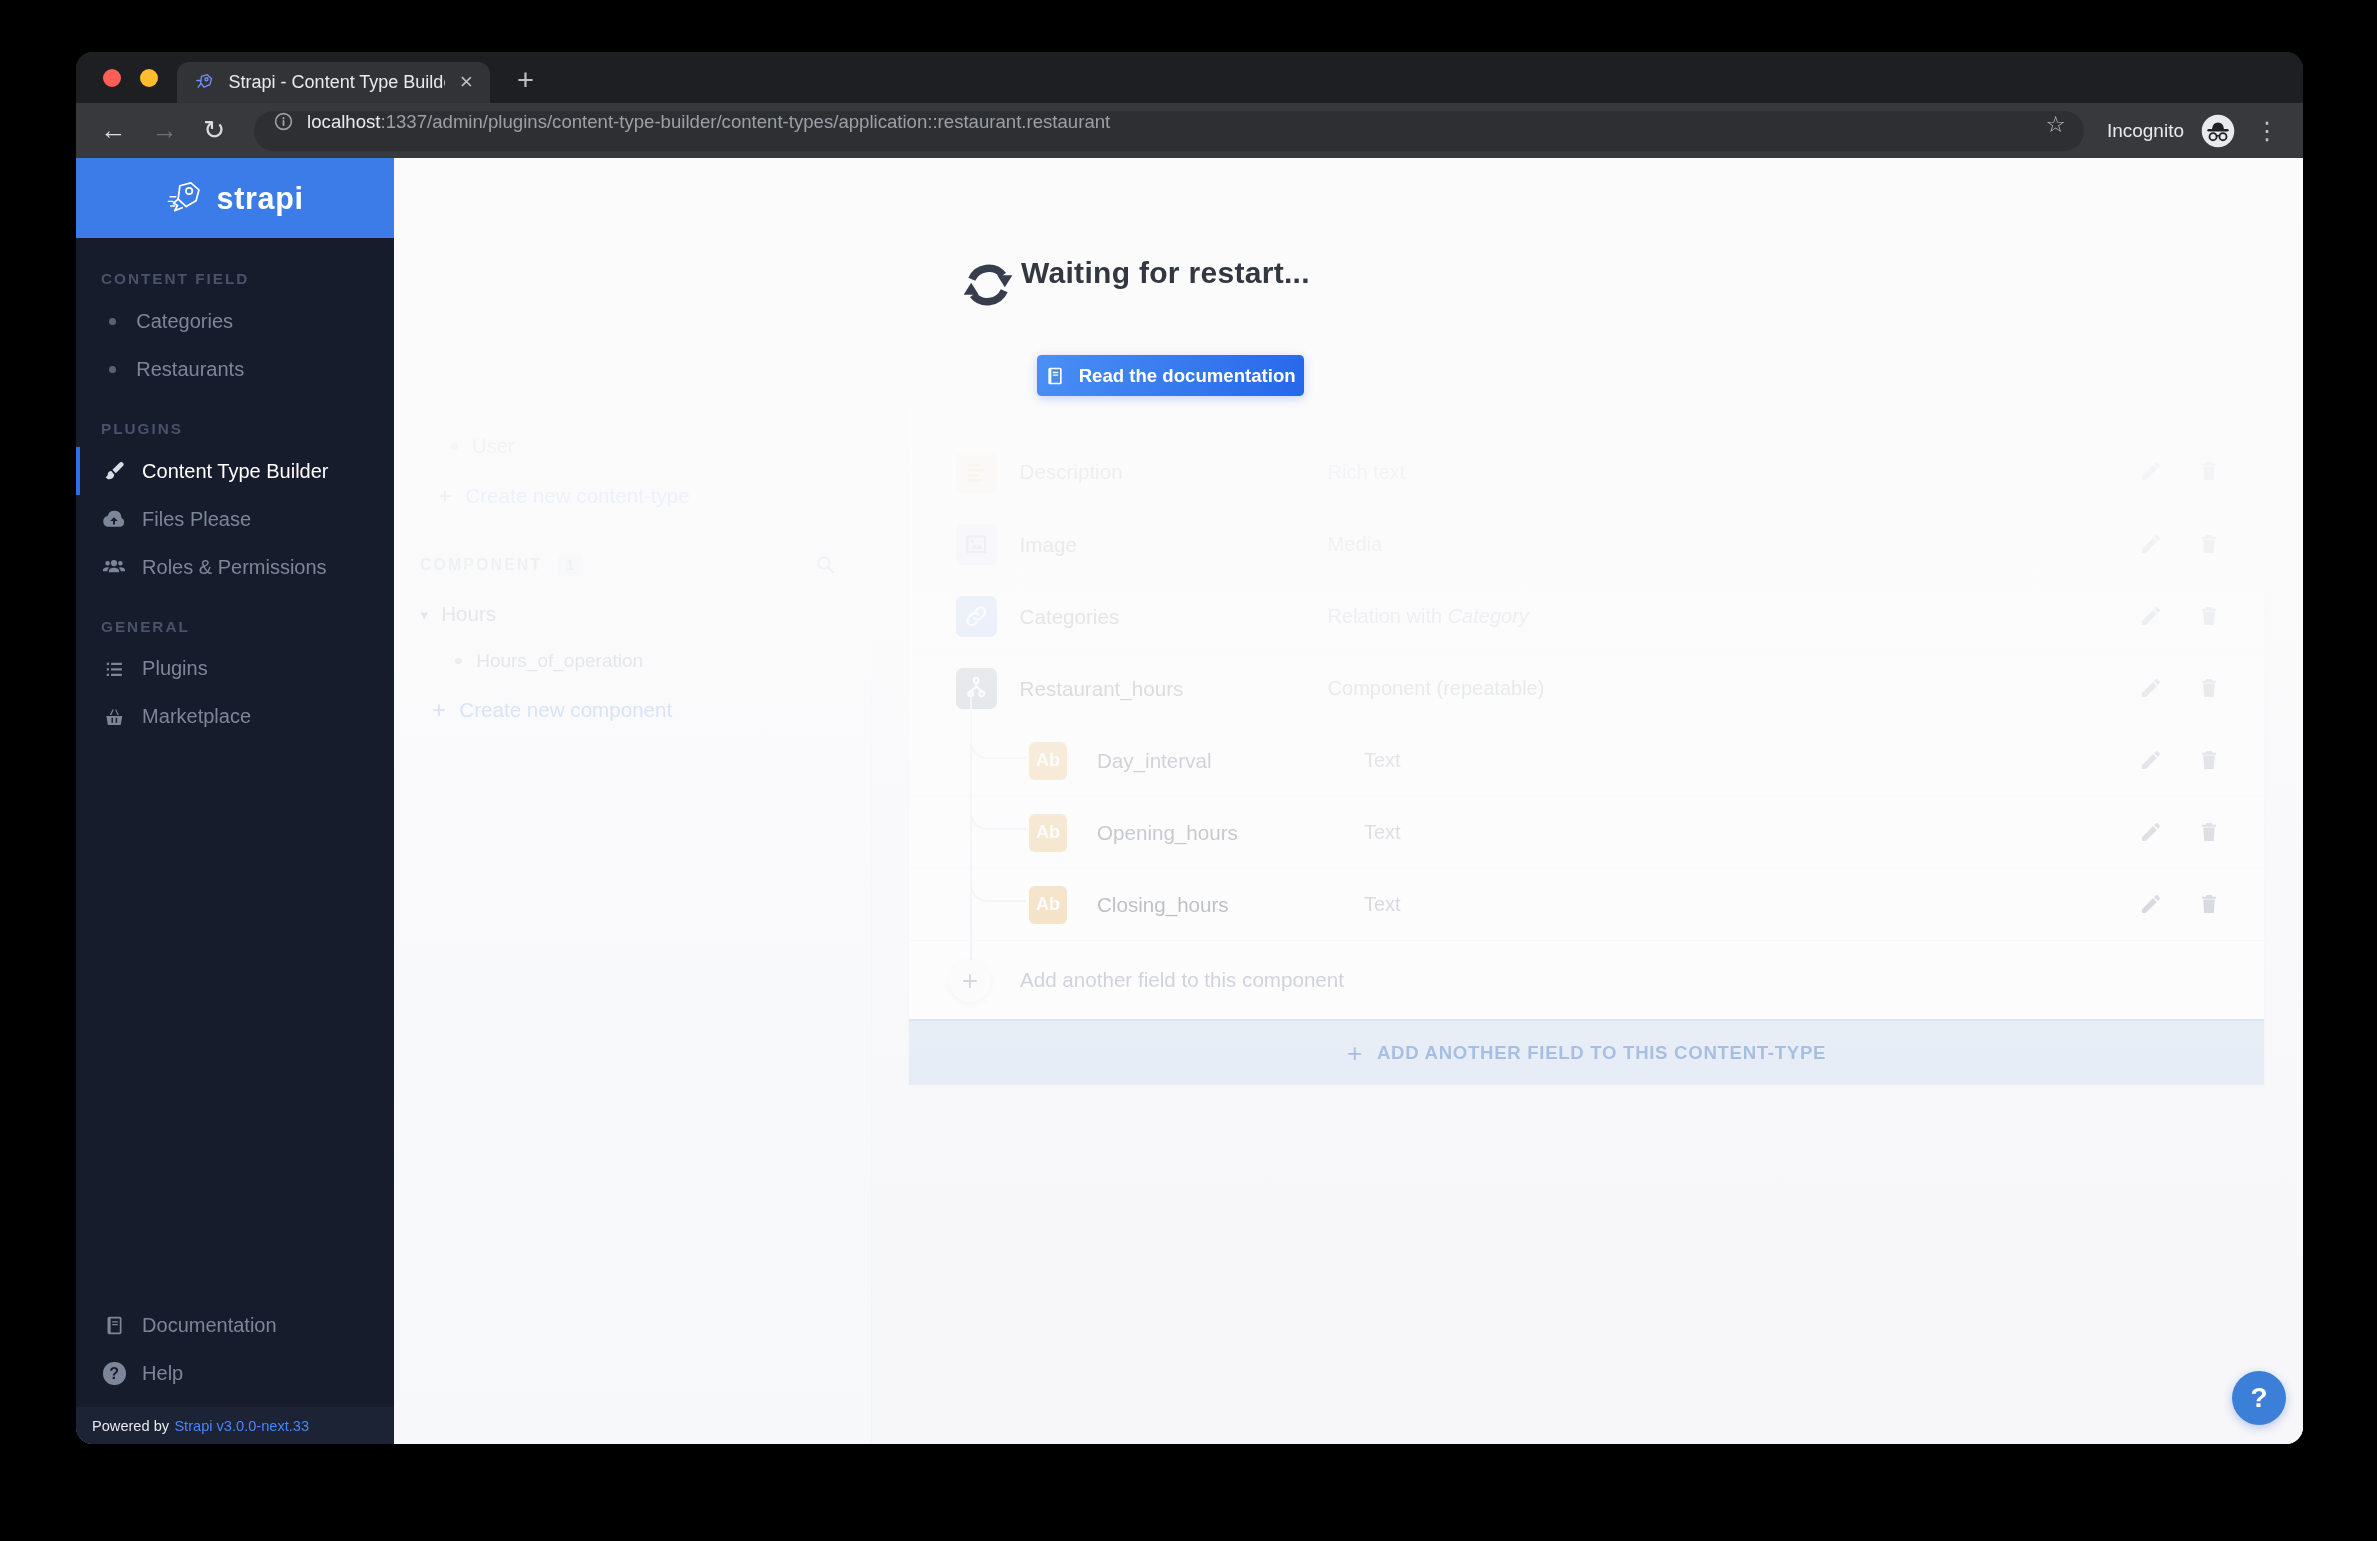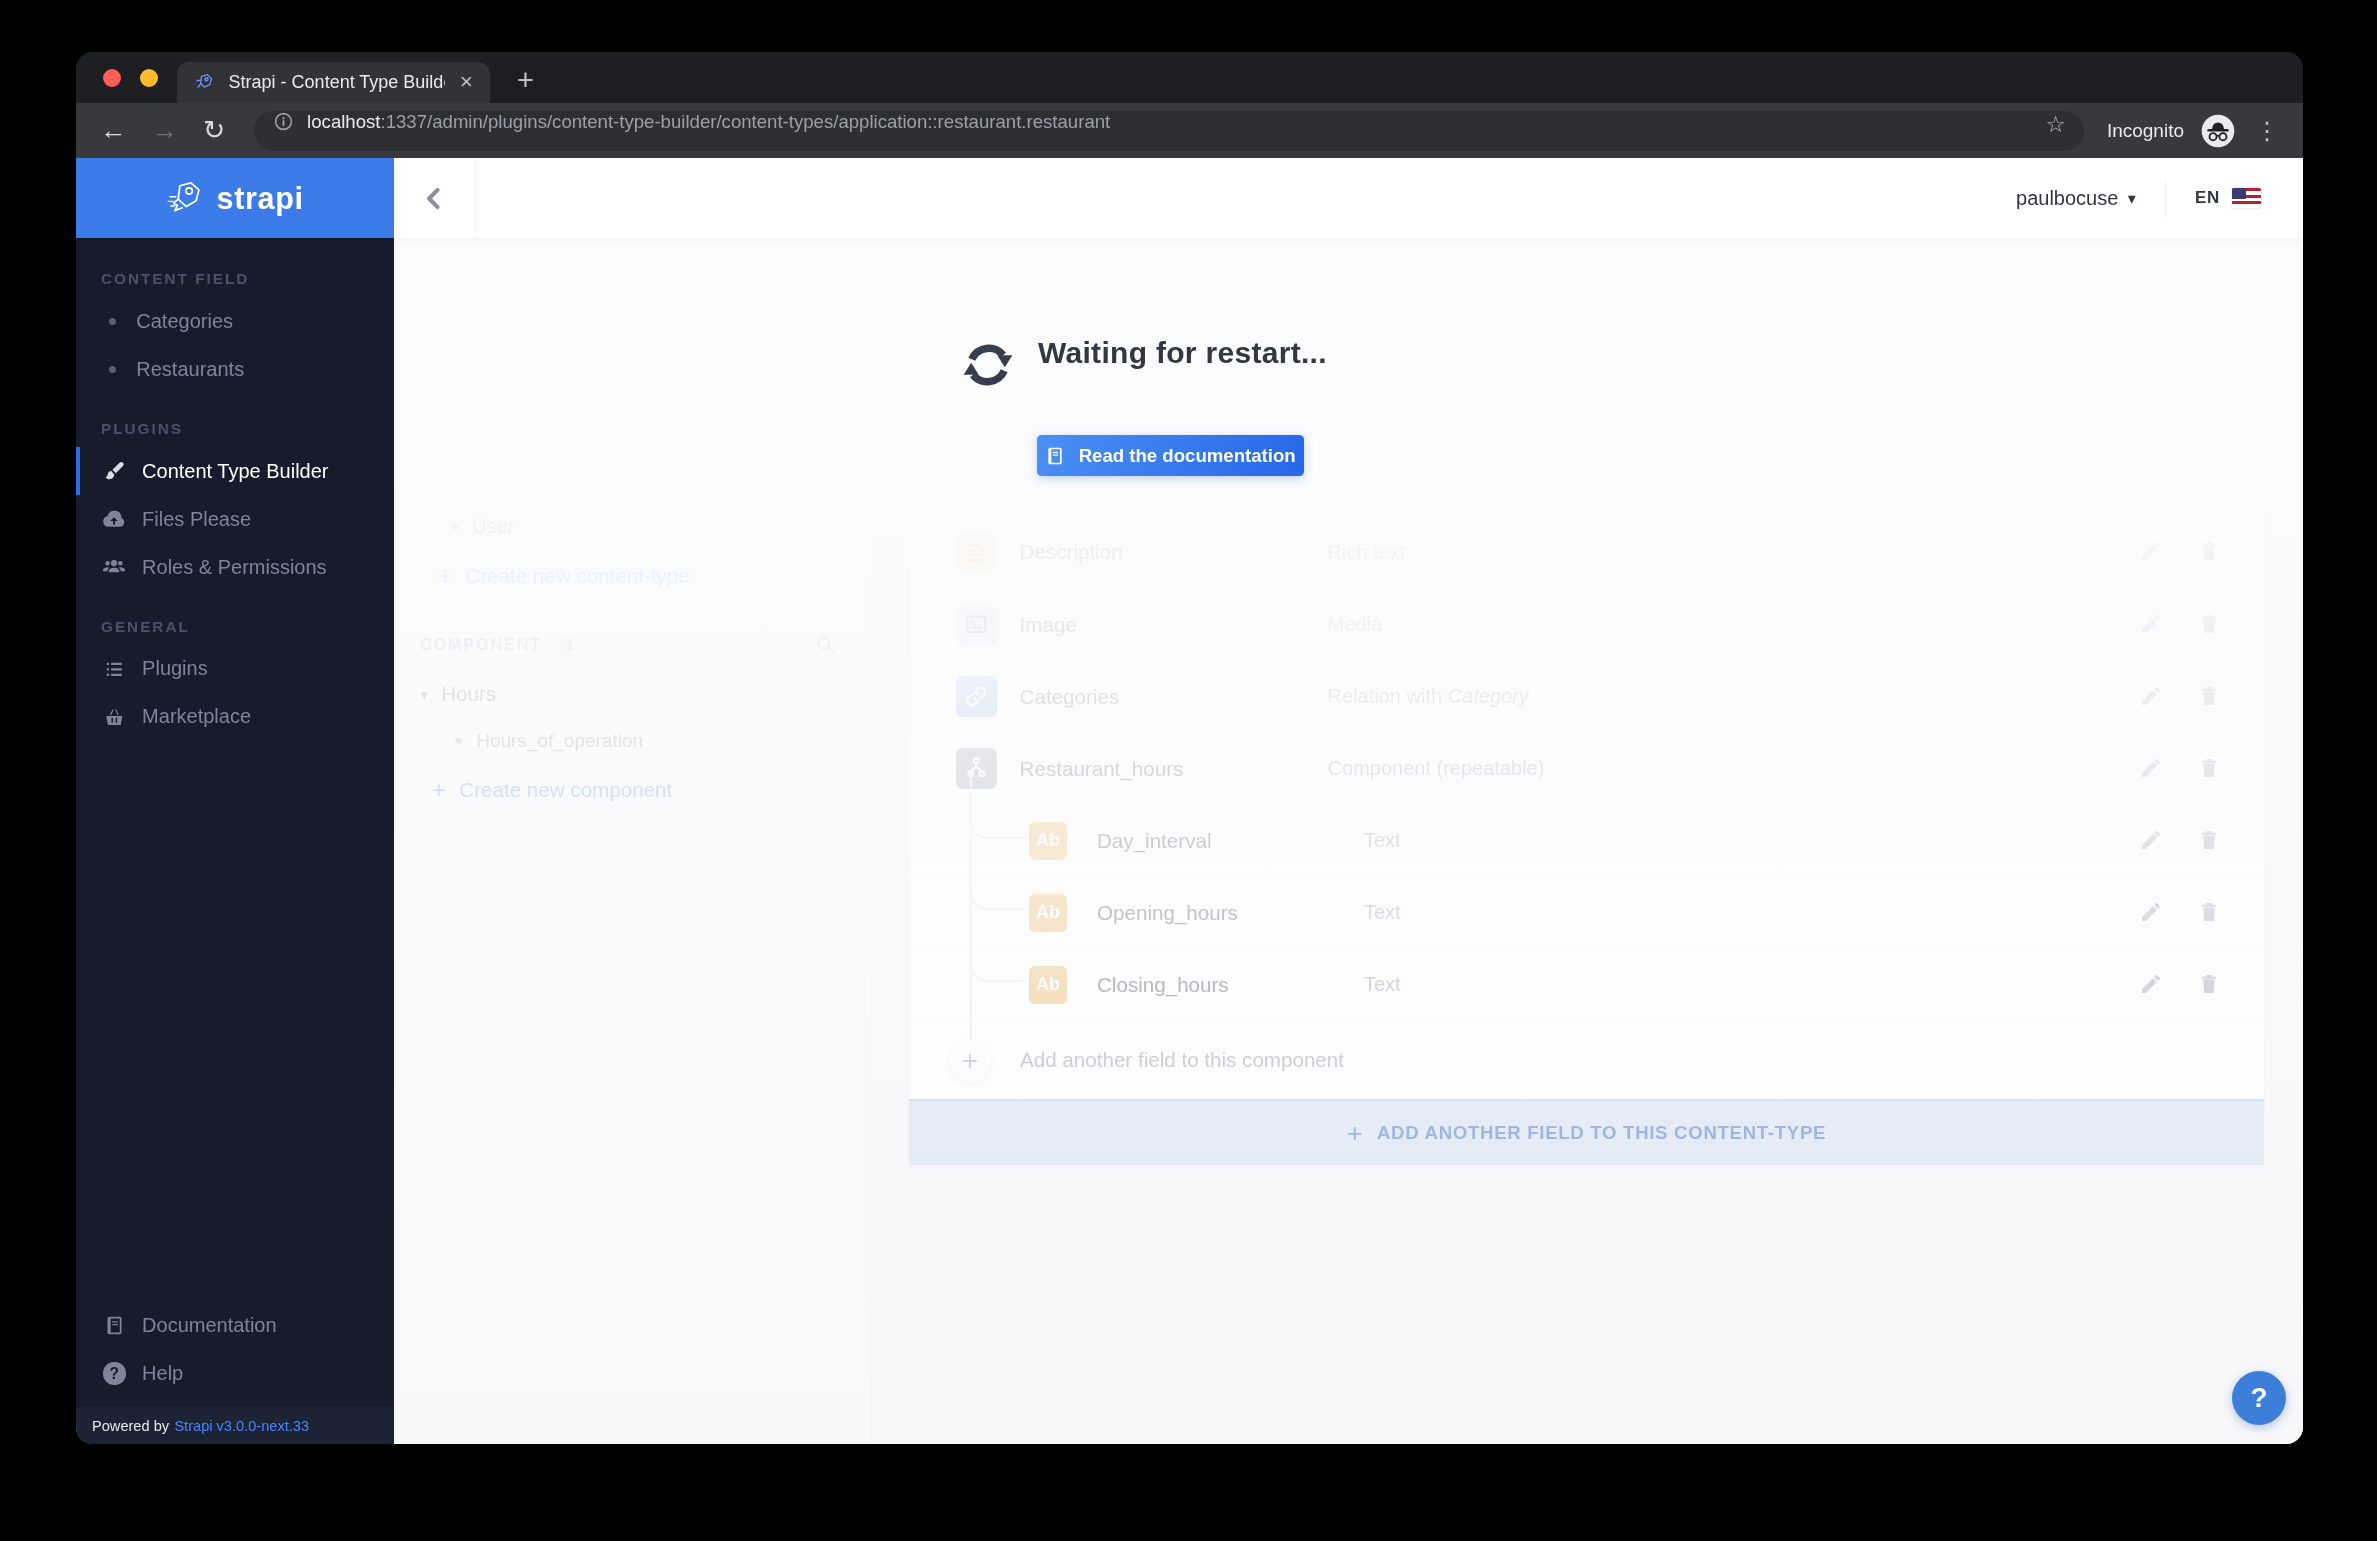--- a/index.html
+++ b/index.html
@@ -118,21 +118,21 @@
           justify-content:center; gap:14.6px; color:#3f72c4; }
   .band .bplus { font-size:26.5px; font-weight:300; }
   .band .blabel { font-size:18.6px; font-weight:bold; letter-spacing:0.7px; }
 
   
   .overlay { position:absolute; inset:0; z-index:5; pointer-events:none;
     background:linear-gradient(180deg, rgba(251,251,252,1) 0%, rgba(251,251,252,.97) 16%,
       rgba(251,251,252,.88) 36%, rgba(251,251,252,.66) 60%, rgba(251,251,252,.42) 82%, rgba(251,251,252,.30) 100%); }
   .waiting { position:absolute; left:86px; top:98px; z-index:6; }
   .wait-head { display:flex; align-items:flex-start; }
-  .wait-texts { margin-left:21px; }
+  .wait-texts { margin-left:4px; }
   .wait-title { color:#333740; font-size:30px; font-weight:bold; letter-spacing:0.3px; }
   .wait-sub { margin-top:10.6px; color:#99a1b3; font-size:20px; }
   .doc-btn { margin:41px 0 0 78px; width:267px; height:41px; border:none; border-radius:4.6px; cursor:pointer;
              background:linear-gradient(115deg,#4a90f4,#2667ea); color:#fff; font-size:18.6px; font-weight:bold;
              font-family:"Liberation Sans",sans-serif; display:flex; align-items:center; justify-content:center; gap:13.3px;
              box-shadow:0 2.7px 9.3px rgba(40,100,230,.25); }
   .help-fab { position:absolute; right:17px; bottom:18.6px; width:54px; height:54px; border-radius:50%; border:none;
               background:#3b7fd9; color:#fff; font-size:28px; font-weight:bold; z-index:7; cursor:pointer;
               box-shadow:0 2.7px 9.3px rgba(30,80,180,.30); font-family:"Liberation Sans",sans-serif; }
 </style>
@@ -282,36 +282,20 @@
           <span>Help</span>
         </div>
       </div>
       <div class="side-foot">
         <span>Powered by</span>
         <span class="ver">Strapi v3.0.0-next.33</span>
       </div>
     </aside>
 
     <div class="right">
-      <div class="hdr">
-        <div class="backbtn">
-          <span style="display:flex">
-            <svg viewBox="0 0 24 24" width="29" height="29" fill="none" stroke="#8b919f" stroke-width="3.4" stroke-linecap="round" stroke-linejoin="round">
-                <path d="M14.5 5 7.5 12l7 7"></path>
-              </svg>
-          </span>
-        </div>
-        <div class="hdr-right">
-          <span class="username">paulbocuse</span>
-          <span class="u-caret">▾</span>
-          <span class="hdr-div"></span>
-          <span class="lang">EN</span>
-          <span class="flag"></span>
-        </div>
-      </div>
 
       <div class="content">
 
         <aside class="subside">
           <div class="ss-user">
             <span class="dot"></span>
             <span>User</span>
           </div>
           <div class="ss-link ss-create-ct">
             <span class="plus">+</span>

